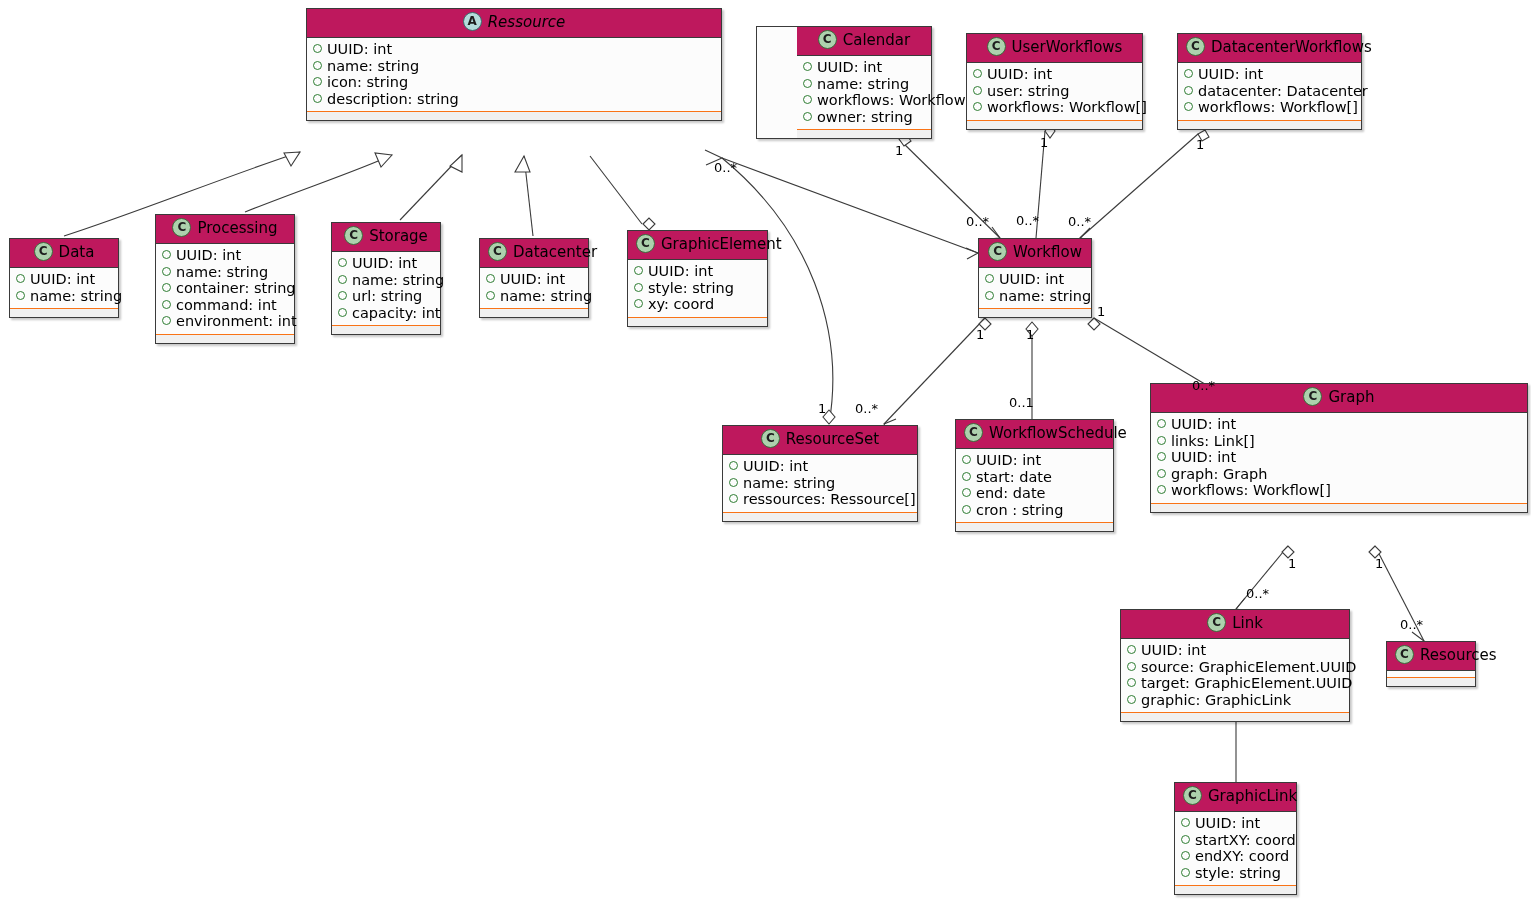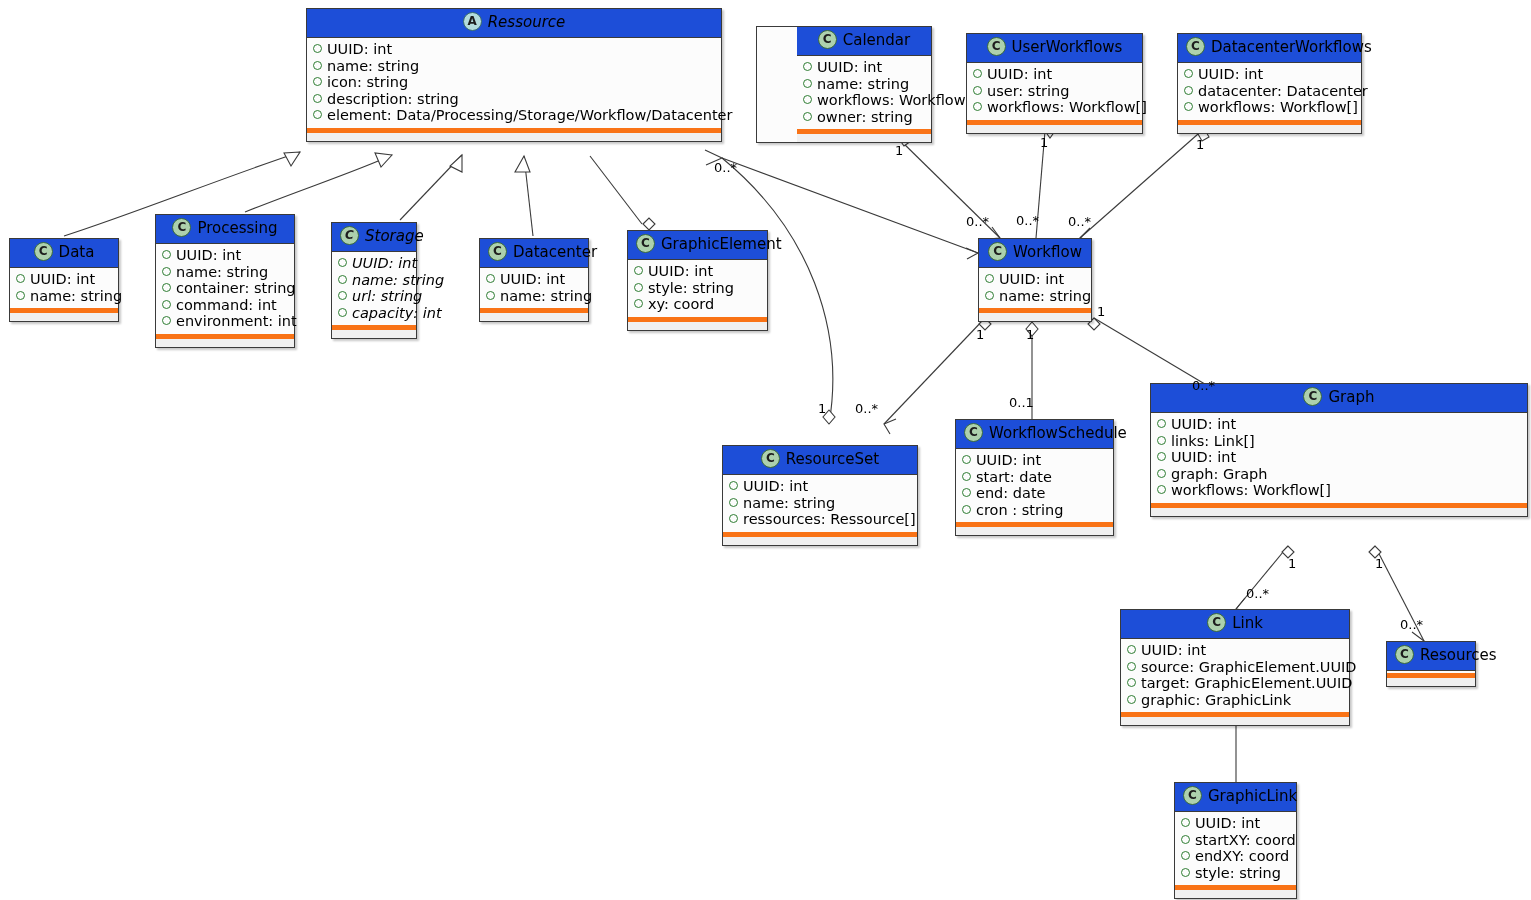--- a/index.html
+++ b/index.html
@@ -36,21 +36,21 @@
   }
   .uml-class {
     position: absolute;
     box-sizing: border-box;
     border: 1px solid #3a3a3a;
     background: #fcfcfc;
     box-shadow: 2px 2px 2px rgba(0,0,0,0.22);
   }
   .uml-header {
     box-sizing: border-box;
-    background: #1d4ed8;
+    background: #be185d;
     border-bottom: 1px solid #3a3a3a;
     text-align: center;
     padding: 4px 8px 5px 8px;
     white-space: nowrap;
     font-size: 15px;
     color: #000000;
     line-height: 17px;
   }
   .uml-header .title-text {
     display: inline-block;
@@ -81,21 +81,21 @@
   }
   .stereo-icon.abs {
     background: #b4dcdc;
     color: #1d1d1d;
     border-color: #3a6d6d;
   }
   .uml-attrs {
     box-sizing: border-box;
     padding: 3px 6px 4px 6px;
     background: #fcfcfc;
-    border-bottom: 5px solid #f97316;
+    border-bottom: 1px solid #f97316;
   }
   .uml-attrs.empty {
     padding: 0;
     height: 7px;
   }
   .attr-row {
     white-space: nowrap;
     font-size: 14.5px;
     line-height: 16.5px;
     color: #000000;
@@ -201,21 +201,20 @@
   </svg>
 
   <div id="node-layer">
       <div class="uml-class" style="left: 306px; top: 8px; width: 416px;">
         <div class="uml-header abstract"><span class="stereo-icon abs">A</span><span class="title-text">Ressource</span></div>
         <div class="uml-attrs">
           <div class="attr-row"><span class="vis-dot"></span><span>UUID: int</span></div>
           <div class="attr-row"><span class="vis-dot"></span><span>name: string</span></div>
           <div class="attr-row"><span class="vis-dot"></span><span>icon: string</span></div>
           <div class="attr-row"><span class="vis-dot"></span><span>description: string</span></div>
-          <div class="attr-row"><span class="vis-dot"></span><span>element: Data/Processing/Storage/Workflow/Datacenter</span></div>
         </div>
         <div class="uml-footer"></div>
       </div>
       <div class="uml-class" style="left: 756px; top: 26px; width: 176px; padding-left: 40px;">
         <div class="uml-header"><span class="stereo-icon cls">C</span><span class="title-text">Calendar</span></div>
         <div class="uml-attrs">
           <div class="attr-row"><span class="vis-dot"></span><span>UUID: int</span></div>
           <div class="attr-row"><span class="vis-dot"></span><span>name: string</span></div>
           <div class="attr-row"><span class="vis-dot"></span><span>workflows: Workflow[]</span></div>
           <div class="attr-row"><span class="vis-dot"></span><span>owner: string</span></div>
@@ -252,21 +251,21 @@
         <div class="uml-header"><span class="stereo-icon cls">C</span><span class="title-text">Processing</span></div>
         <div class="uml-attrs">
           <div class="attr-row"><span class="vis-dot"></span><span>UUID: int</span></div>
           <div class="attr-row"><span class="vis-dot"></span><span>name: string</span></div>
           <div class="attr-row"><span class="vis-dot"></span><span>container: string</span></div>
           <div class="attr-row"><span class="vis-dot"></span><span>command: int</span></div>
           <div class="attr-row"><span class="vis-dot"></span><span>environment: int</span></div>
         </div>
         <div class="uml-footer"></div>
       </div>
-      <div class="uml-class" style="left: 331px; top: 222px; width: 86px; font-style: italic;">
+      <div class="uml-class" style="left: 331px; top: 222px; width: 110px;">
         <div class="uml-header"><span class="stereo-icon cls">C</span><span class="title-text">Storage</span></div>
         <div class="uml-attrs">
           <div class="attr-row"><span class="vis-dot"></span><span>UUID: int</span></div>
           <div class="attr-row"><span class="vis-dot"></span><span>name: string</span></div>
           <div class="attr-row"><span class="vis-dot"></span><span>url: string</span></div>
           <div class="attr-row"><span class="vis-dot"></span><span>capacity: int</span></div>
         </div>
         <div class="uml-footer"></div>
       </div>
       <div class="uml-class" style="left: 479px; top: 238px; width: 110px;">
@@ -287,21 +286,21 @@
         <div class="uml-footer"></div>
       </div>
       <div class="uml-class" style="left: 978px; top: 238px; width: 114px;">
         <div class="uml-header"><span class="stereo-icon cls">C</span><span class="title-text">Workflow</span></div>
         <div class="uml-attrs">
           <div class="attr-row"><span class="vis-dot"></span><span>UUID: int</span></div>
           <div class="attr-row"><span class="vis-dot"></span><span>name: string</span></div>
         </div>
         <div class="uml-footer"></div>
       </div>
-      <div class="uml-class" style="left: 722px; top: 445px; width: 196px;">
+      <div class="uml-class" style="left: 722px; top: 425px; width: 196px;">
         <div class="uml-header"><span class="stereo-icon cls">C</span><span class="title-text">ResourceSet</span></div>
         <div class="uml-attrs">
           <div class="attr-row"><span class="vis-dot"></span><span>UUID: int</span></div>
           <div class="attr-row"><span class="vis-dot"></span><span>name: string</span></div>
           <div class="attr-row"><span class="vis-dot"></span><span>ressources: Ressource[]</span></div>
         </div>
         <div class="uml-footer"></div>
       </div>
       <div class="uml-class" style="left: 955px; top: 419px; width: 159px;">
         <div class="uml-header"><span class="stereo-icon cls">C</span><span class="title-text">WorkflowSchedule</span></div>

